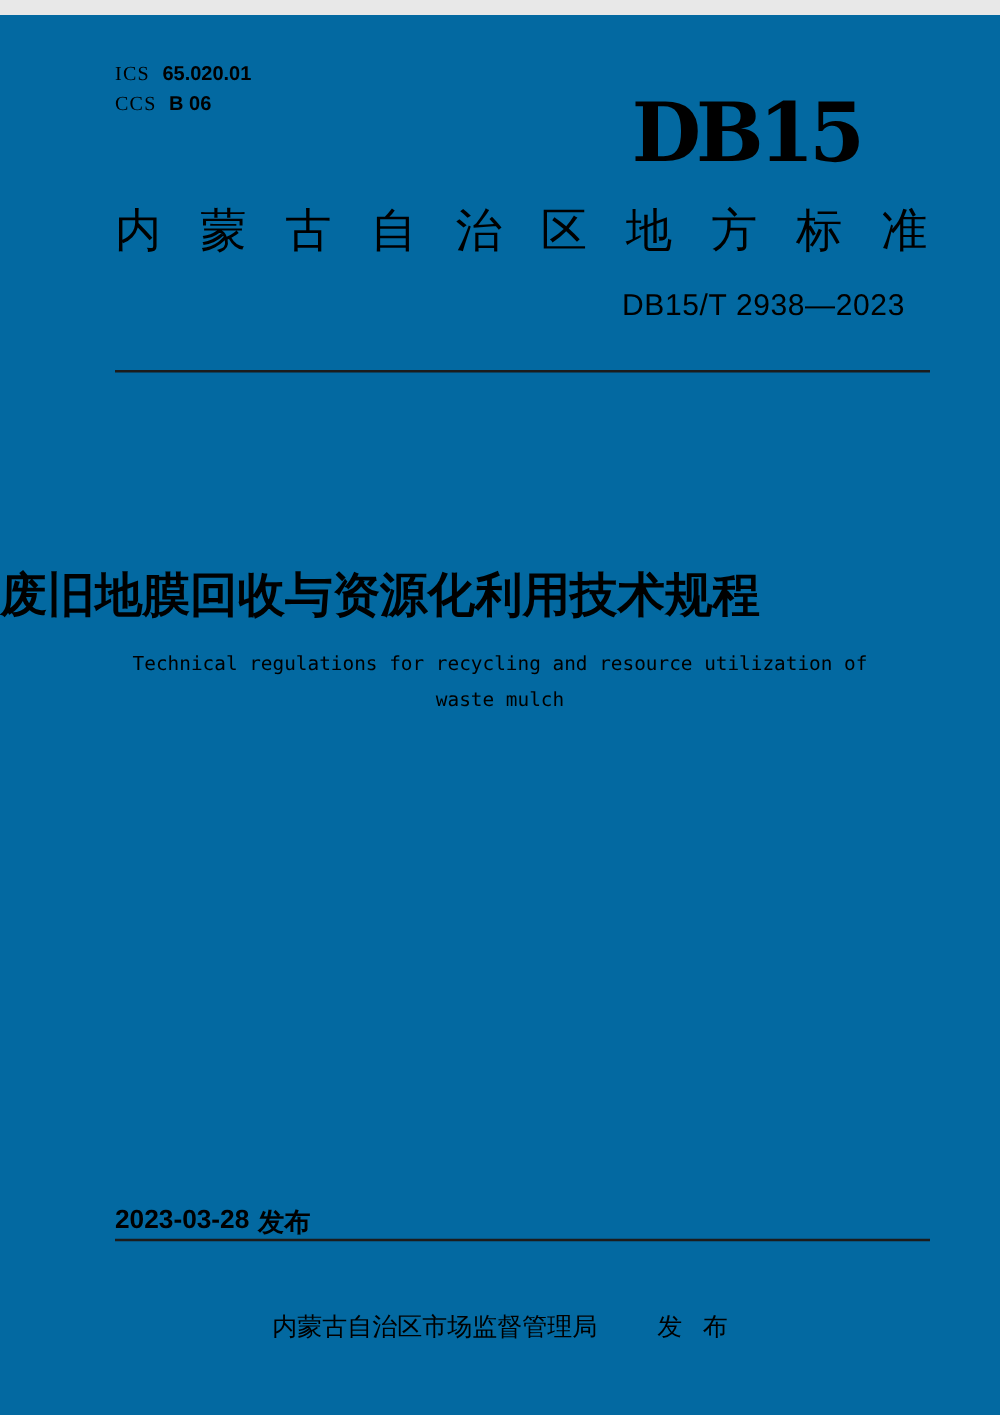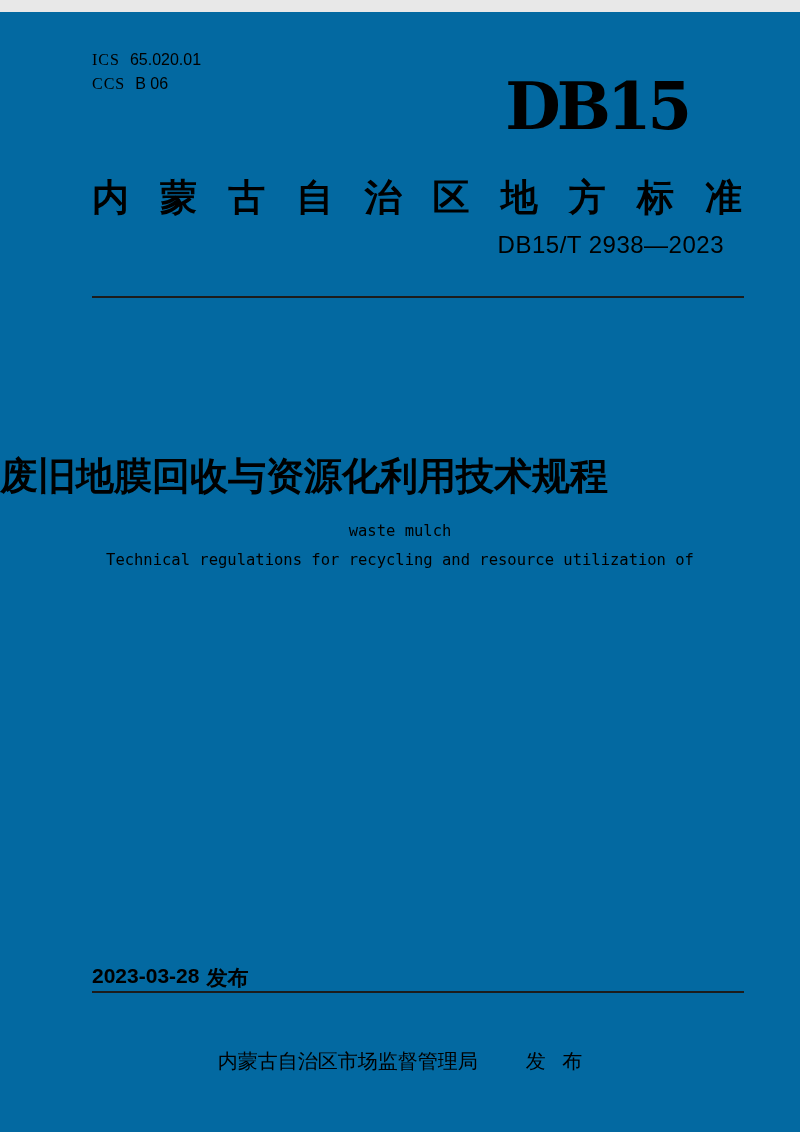--- a/index.html
+++ b/index.html
@@ -12,33 +12,33 @@
     font-family:"Liberation Sans",sans-serif;
     overflow:hidden;
   }
   
   .codes{
     position:absolute;left:92px;top:36px;
     font-size:16px;line-height:24px;
   }
   .code-row{display:flex;gap:10px;}
   .code-label{font-family:"Liberation Serif",serif;letter-spacing:1px;}
-  .code-value{font-weight:400;}
+  .code-value{font-weight:700;}
   
   .logo{
     position:absolute;top:63px;right:112px;
     font-family:"DejaVu Serif","Liberation Serif",serif;
     font-weight:900;font-size:64px;line-height:1;
     letter-spacing:-4px;
     transform:scaleY(1.02);
   }
   
   .standard-type{
-    position:absolute;left:92px;top:166px;width:650px;
-    font-size:37px;font-weight:700;line-height:1.1;
+    position:absolute;left:92px;top:153px;width:650px;
+    font-size:37px;font-weight:400;line-height:1.1;
     text-align:justify;text-align-last:justify;
     text-justify:inter-ideograph;
     white-space:normal;
   }
   
   .standard-number{
     position:absolute;top:219px;right:76px;
     font-size:24px;font-weight:500;letter-spacing:0.5px;
   }
   .rule{
@@ -94,22 +94,22 @@
 
   <div class="standard-type">内蒙古自治区地方标准</div>
 
   <div class="standard-number">DB15/T 2938—2023</div>
 
   <div class="rule rule-top"></div>
 
   <div class="title-zh">废旧地膜回收与资源化利用技术规程</div>
 
   <div class="title-en">
+    <div>Technical regulations for recycling and resource utilization of</div>
     <div>waste mulch</div>
-    <div>Technical regulations for recycling and resource utilization of</div>
   </div>
 
   <div class="dates">
     <div class="date-group">
       <span>2023-03-28</span>
       <span>发布</span>
     </div>
   </div>
 
   <div class="rule rule-bottom"></div>

